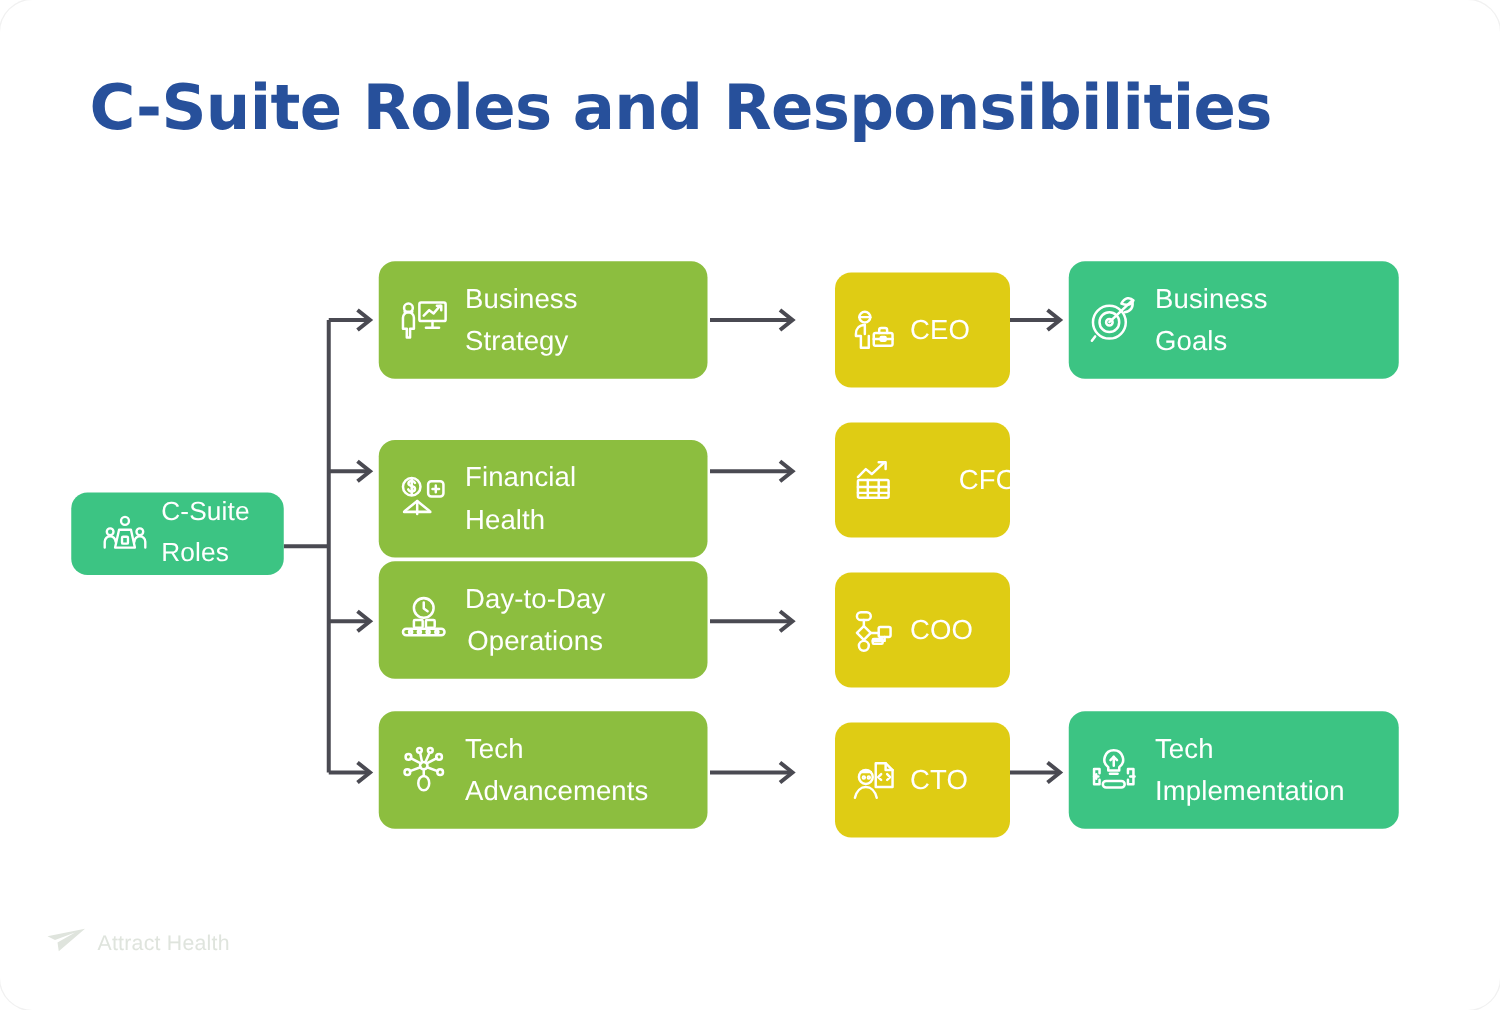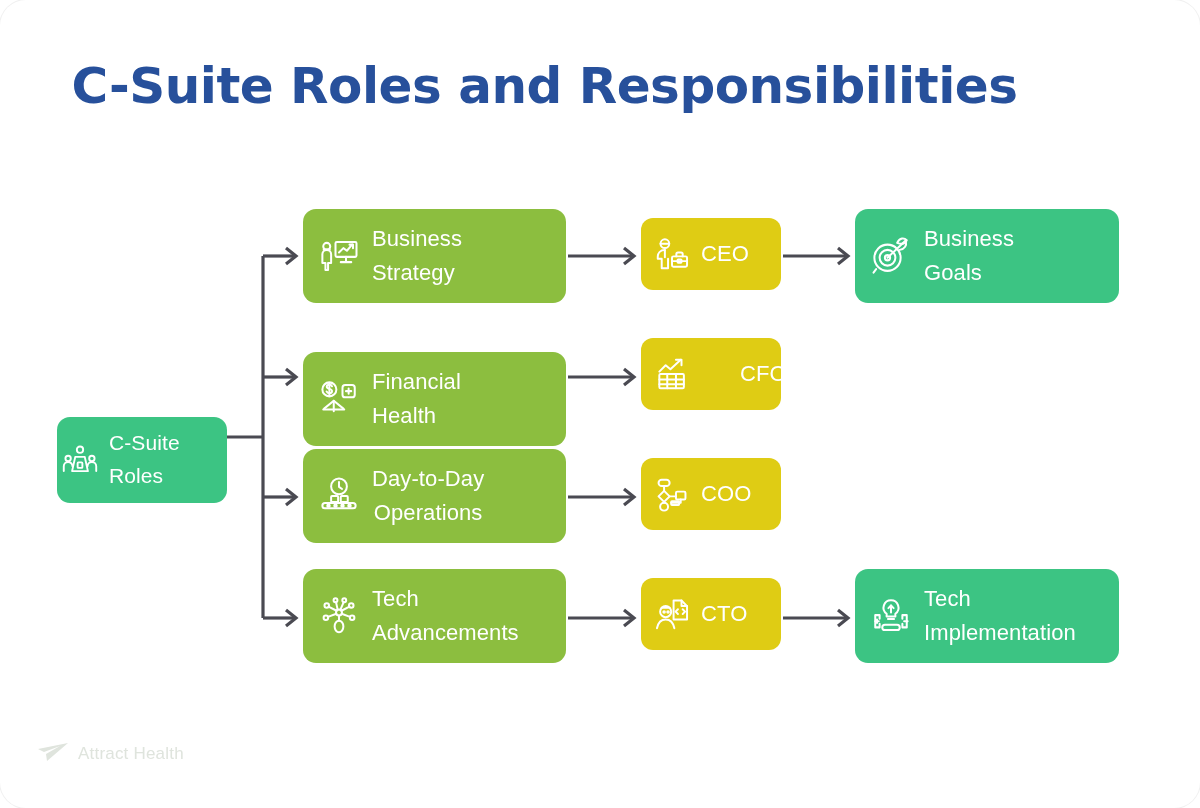--- a/index.html
+++ b/index.html
@@ -58,30 +58,30 @@
     letter-spacing: 0.1px;
   }
   .node .node-label .l2 { display: block; }
 
   .node.root   { background: #3cc483; }
   .node.driver { background: #8cbe3f; }
   .node.role   { background: #dfcc14; }
   .node.result { background: #3cc483; }
 
   
-  #node-root        { left: 57px;  top: 394px; width: 170px; height: 86px; padding-left: 4px; margin-top: 23px; }
+  #node-root        { left: 57px;  top: 394px; width: 170px; height: 66px; padding-left: 24px; }
   #node-root .node-label { font-size: 21px; }
 
   .driver { left: 303px; width: 263px; height: 94px; padding-left: 15px; }
   #node-business-strategy { top: 209px; }
   #node-financial-health  { top: 329px; margin-top: 23px; }
   #node-daytoday-ops      { top: 449px; text-align: center; }
   #node-tech-advancements { top: 569px; }
 
-  .role { left: 641px; width: 140px; height: 72px; padding-left: 12px; border-radius: 12px; }
+  .role { left: 668px; width: 140px; height: 92px; padding-left: 12px; }
   #node-ceo { top: 218px; }
   #node-cfo { top: 338px; gap: 39px; }
   #node-coo { top: 458px; }
   #node-cto { top: 578px; }
   .role .node-label { font-size: 22px; }
 
   .result { left: 855px; width: 264px; height: 94px; padding-left: 15px; }
   #node-business-goals      { top: 209px; }
   #node-tech-implementation { top: 569px; }
 

